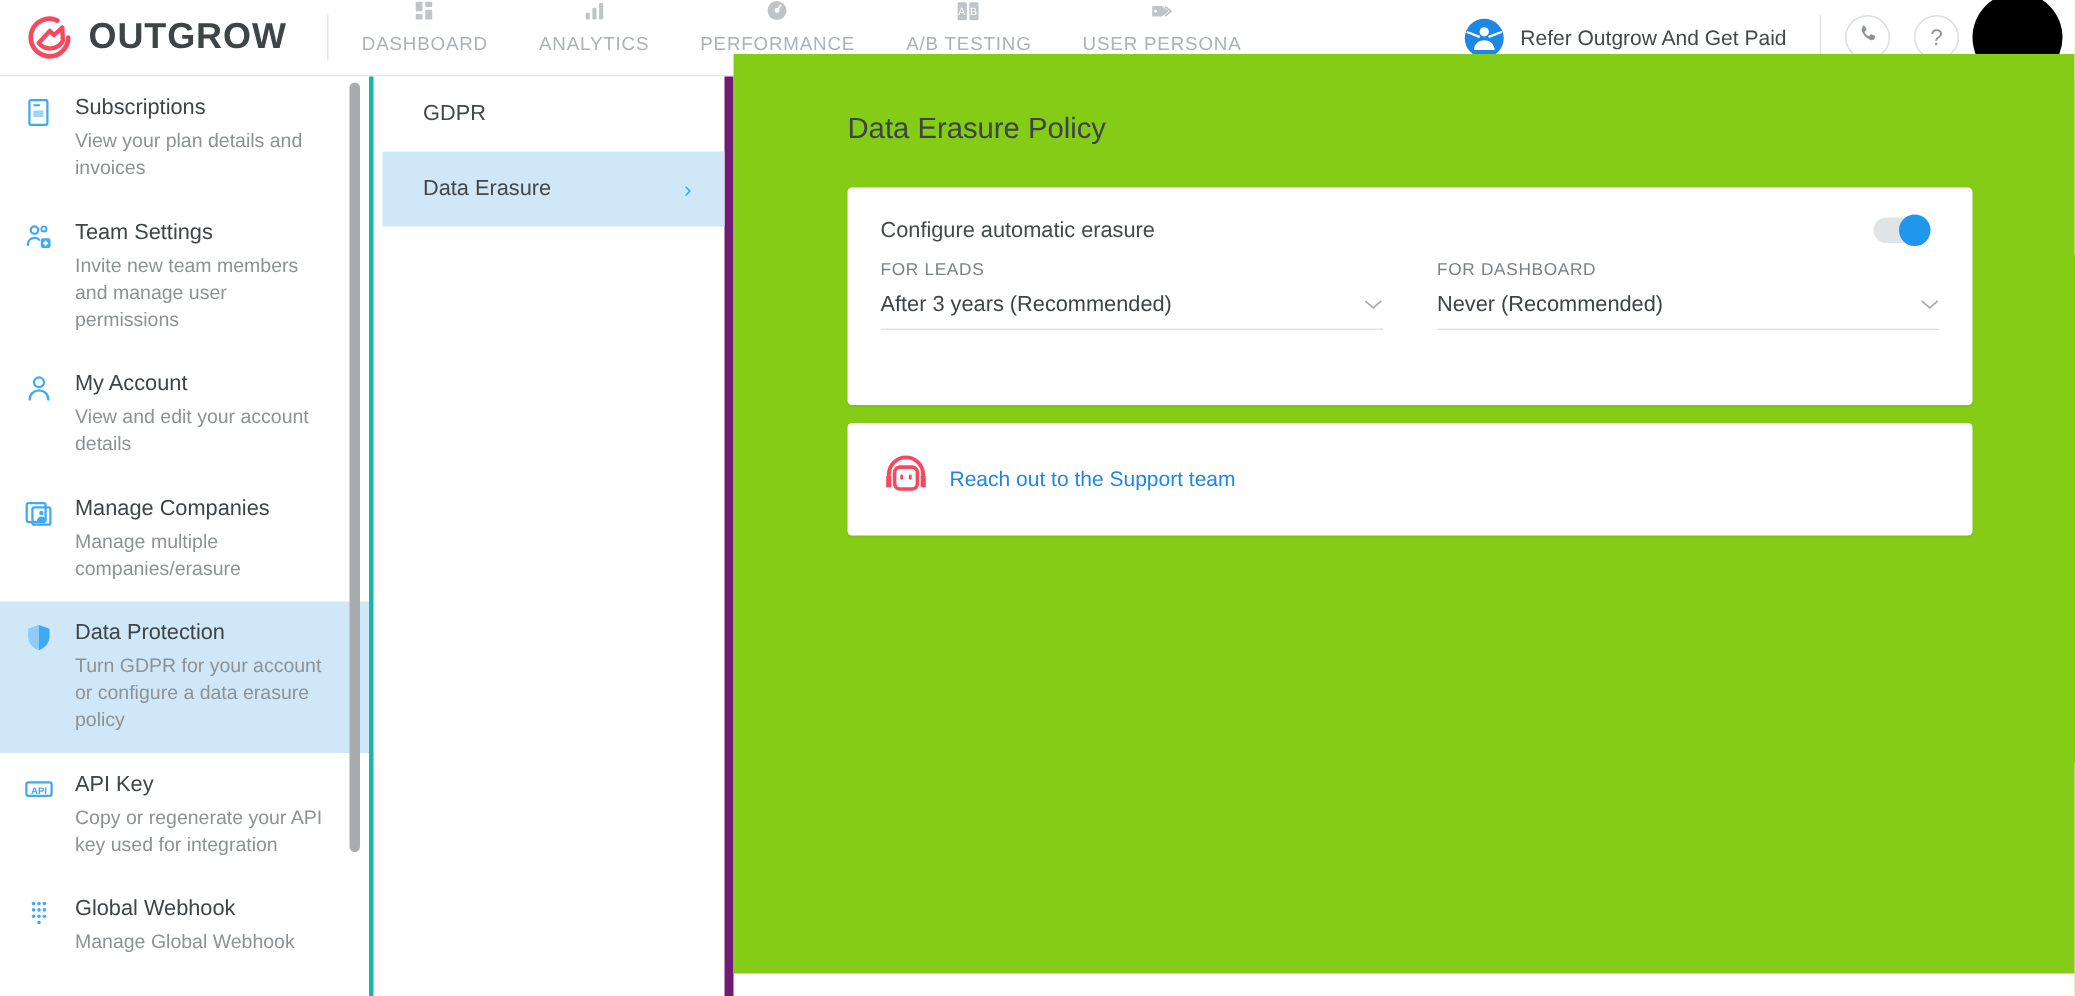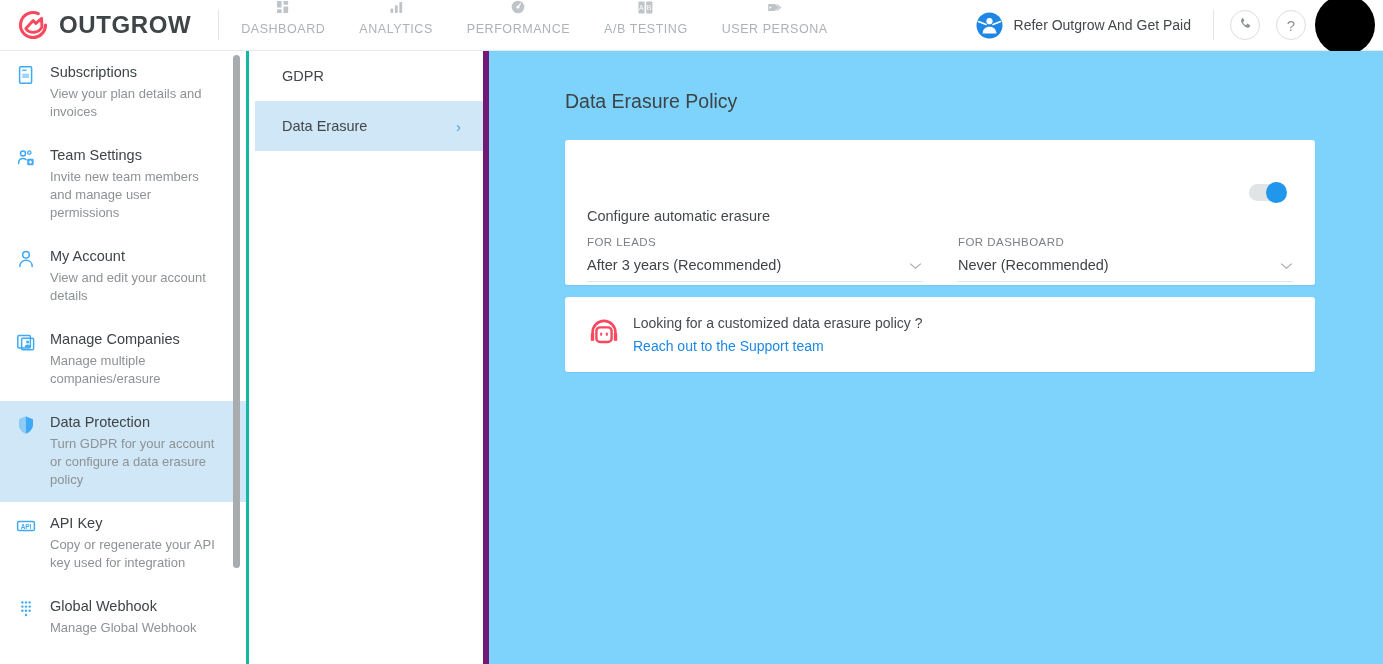--- a/index.html
+++ b/index.html
@@ -104,42 +104,42 @@
     height: 50px; display: flex; align-items: center;
     padding: 0 22px 0 27px; cursor: pointer;
     font-size: 14.5px; color: #42474a;
     justify-content: space-between;
   }
   .sub-item.active { background: #cfe7f7; align-items: center; }
   .sub-chevron { color: #4ea3e8; font-size: 15px; line-height: 1; }
 
   
   .main {
-    position: absolute; left: 489px; top: 51px;
+    position: absolute; left: 489px; top: 36px;
     width: 894px; height: 613px;
-    background: #7dd3fc;
+    background: #84cc16;
     overflow: hidden;
   }
   .page-title {
     font-size: 19.5px; color: #3d4346;
     padding: 39px 0 0 76px; font-weight: 400;
   }
   .card {
     position: absolute; left: 76px; width: 750px;
     background: #ffffff; border-radius: 3px;
     box-shadow: 0 1px 2px rgba(0,0,0,0.055);
   }
   .card-erasure { top: 89px; height: 145px; }
   .card-support { top: 246px; height: 75px; display: flex; align-items: center; }
 
   .erasure-head {
     display: flex; align-items: center; justify-content: space-between;
     padding: 20px 30px 0 22px;
   }
-  .erasure-head-label { font-size: 14.5px; color: #44494c; margin-top: 48px; }
+  .erasure-head-label { font-size: 14.5px; color: #44494c; }
   .toggle {
     width: 36px; height: 17px; border-radius: 9px;
     background: #e0e4e7; position: relative; cursor: pointer;
   }
   .toggle .knob {
     position: absolute; right: -2px; top: -2px;
     width: 21px; height: 21px; border-radius: 50%;
     background: #2196ed;
   }
 
@@ -443,17 +443,16 @@
       <svg viewBox="0 0 34 34" width="34" height="34">
         <path d="M5.6 21.5v-5.2a11.4 11.4 0 0 1 22.8 0v5.2" fill="none" stroke="#f8485e" stroke-width="2.6" stroke-linecap="round"></path>
         <rect x="9.4" y="11.4" width="15.2" height="14.6" rx="3.6" fill="none" stroke="#f8485e" stroke-width="2.4"></rect>
         <path d="M3.8 17.4h3.4v7.4H3.8z" fill="#f8485e"></path>
         <path d="M26.8 17.4h3.4v7.4h-3.4z" fill="#f8485e"></path>
         <rect x="13.2" y="16.4" width="1.9" height="3.4" rx="0.9" fill="#f8485e"></rect>
         <rect x="18.9" y="16.4" width="1.9" height="3.4" rx="0.9" fill="#f8485e"></rect>
       </svg>
     </span>
     <div class="support-text">
-      <div class="support-line1">Looking for a customized data erasure policy ?</div>
       <a class="support-link">Reach out to the Support team</a>
     </div>
   </section>
 </main>
 
 </body></html>

